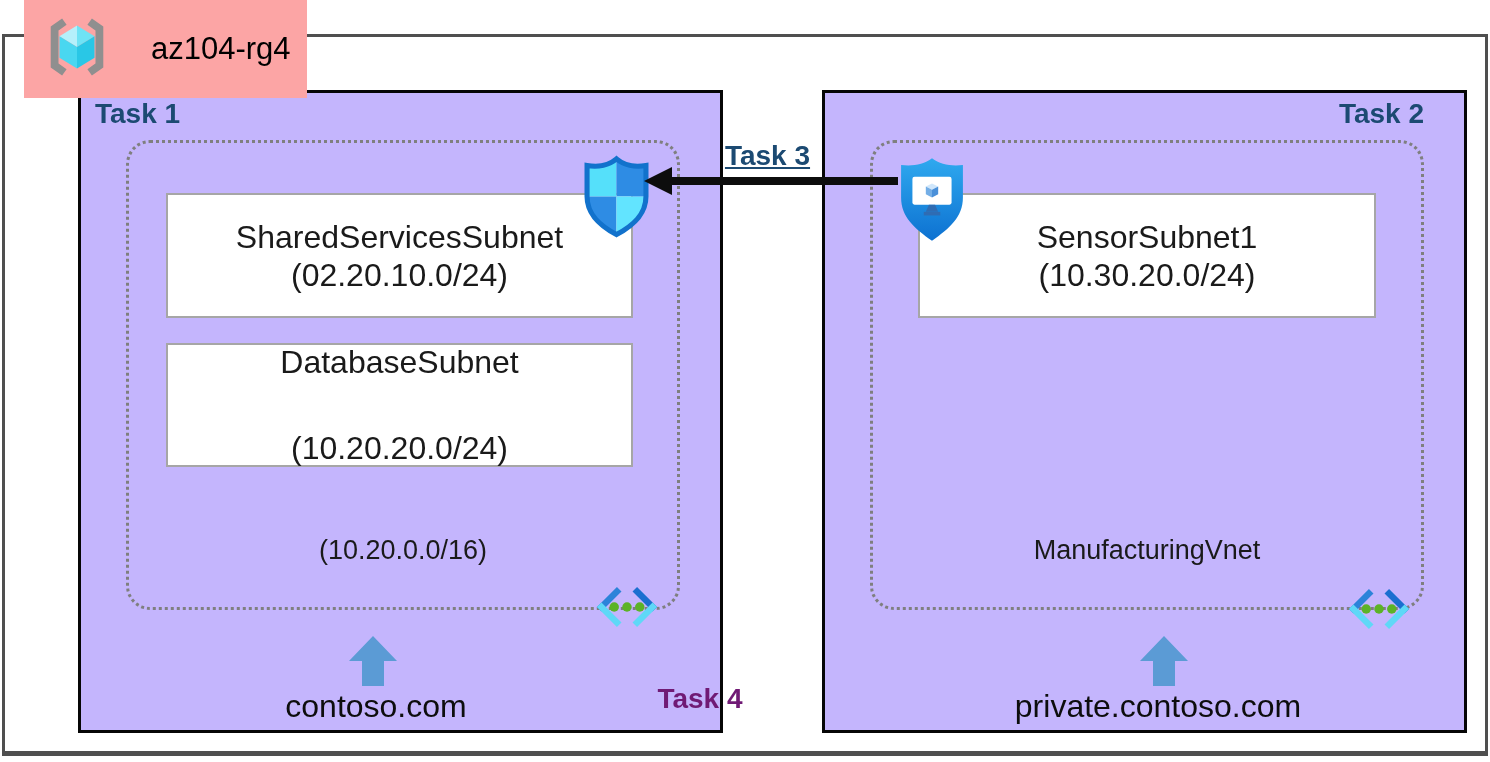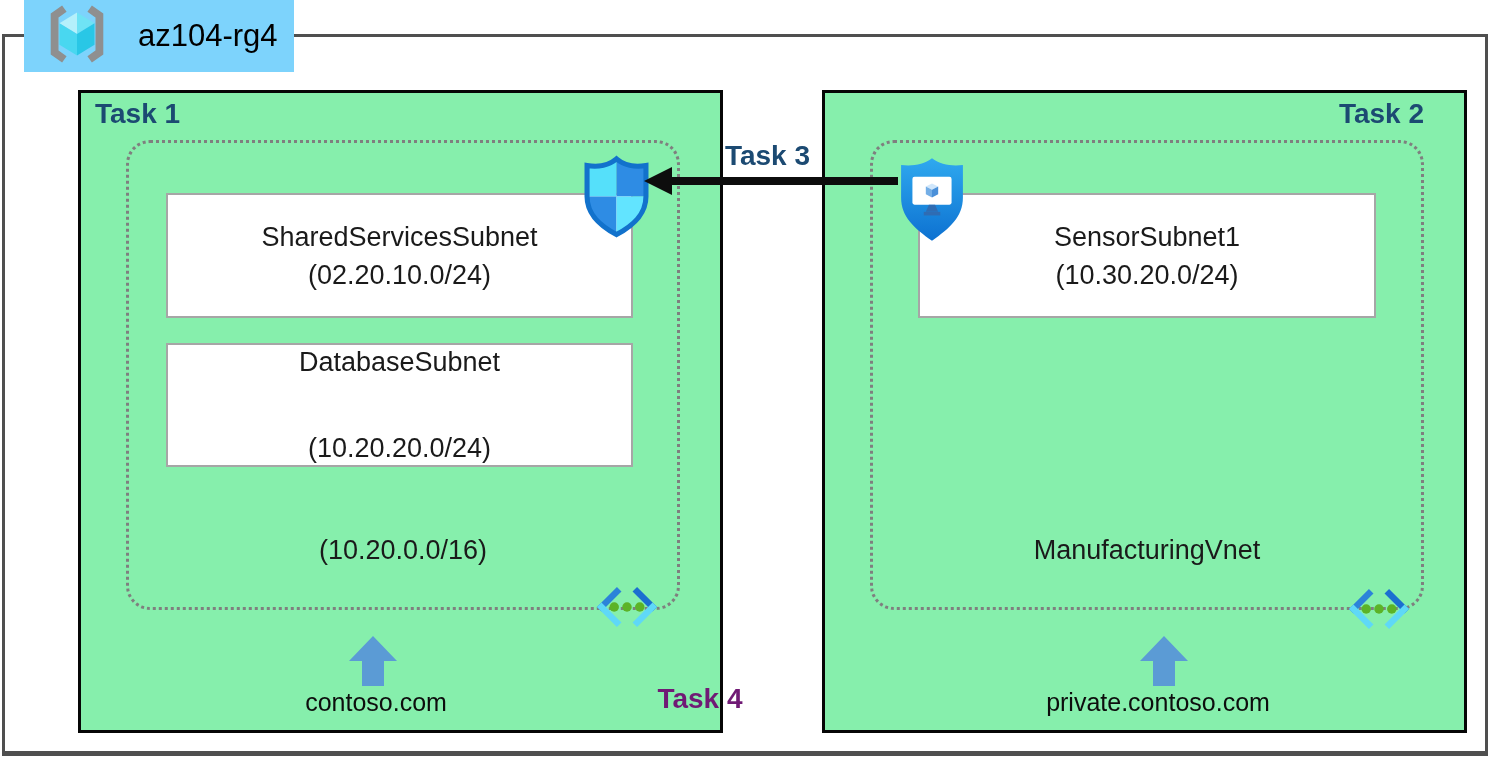--- a/index.html
+++ b/index.html
@@ -7,43 +7,43 @@
     position:relative;width:1490px;height:762px;background:#ffffff;
     font-family:"Liberation Sans",sans-serif;color:#1a1a1a;overflow:hidden;
   }
   
   .frame{
     position:absolute;left:2px;top:34px;width:1486px;height:722px;
     box-sizing:border-box;border:3px solid #4f4f4f;border-bottom-width:5px;
   }
   .rg-label{
     position:absolute;left:24px;top:0px;height:64px;z-index:2;
-    display:flex;align-items:center;gap:24px;background:#7dd3fc;padding:4px 16px;
+    display:flex;align-items:center;gap:37px;background:#fca5a5;padding:17px 16px;
   }
   .rg-text{font-size:31px;color:#000000;}
   
   .task-box{
     position:absolute;top:90px;width:645px;height:643px;box-sizing:border-box;
-    background:#86efac;border:3px solid #060606;
+    background:#c4b5fd;border:3px solid #060606;
   }
   .task-box.left{left:78px;}
   .task-box.right{left:822px;}
   .task-label{position:absolute;font-size:28px;font-weight:bold;color:#1c4a72;}
   .task-label.t1{left:14px;top:5px;}
   .task-label.t2{right:40px;top:5px;}
   
   .vnet-dashed{
     position:absolute;left:45px;top:47px;width:554px;height:470px;box-sizing:border-box;
     border:3px dotted #7f7f7f;border-radius:24px;
   }
   
   .subnet{
     position:absolute;box-sizing:border-box;background:#ffffff;border:2px solid #a6a6a6;
     display:flex;flex-direction:column;justify-content:center;align-items:center;
-    text-align:center;font-size:27px;line-height:38px;z-index:1;
+    text-align:center;font-size:32px;line-height:38px;z-index:1;
   }
   .task-box.left  .subnet{left:85px;width:467px;}
   .task-box.right .subnet{left:93px;width:458px;}
   .subnet.s1{top:100px;height:125px;}
   .subnet.s2{top:250px;height:124px;gap:48px;}
   
   .vnet-name{
     position:absolute;left:45px;width:554px;top:438px;text-align:center;
     font-size:27px;line-height:38px;
   }
@@ -54,28 +54,28 @@
   .nsg-icon{position:absolute;left:584px;top:155px;width:65px;height:83px;z-index:3;}
   .bastion-icon{position:absolute;left:898px;top:156px;width:68px;height:87px;z-index:3;}
   
   .peer-line{position:absolute;left:660px;top:177px;width:238px;height:8px;background:#0d0d0d;z-index:4;}
   .peer-head{
     position:absolute;left:644px;top:167px;width:0;height:0;z-index:4;
     border-top:14px solid transparent;border-bottom:14px solid transparent;
     border-right:28px solid #0d0d0d;
   }
   .task3-label{position:absolute;left:690px;top:140px;width:155px;text-align:center;
-    font-size:28px;font-weight:bold;color:#1c4a72;z-index:4;}
+    font-size:28px;font-weight:bold;color:#1c4a72;z-index:4;text-decoration:underline;}
   .task4-label{position:absolute;left:630px;top:683px;width:140px;text-align:center;
     font-size:28px;font-weight:bold;color:#701a75;}
   
   .up-arrow{position:absolute;width:48px;height:50px;z-index:3;}
   .up-arrow.left{left:349px;top:636px;}
   .up-arrow.right{left:1140px;top:636px;}
-  .dns-label{position:absolute;top:688px;width:400px;text-align:center;font-size:25px;color:#0d0d0d;}
+  .dns-label{position:absolute;top:688px;width:400px;text-align:center;font-size:32px;color:#0d0d0d;}
   .dns-label.left{left:176px;}
   .dns-label.right{left:958px;}
 </style>
 </head>
 <body>
 
 <div class="canvas">
 
   <div class="frame"></div>
   <div class="rg-label">

